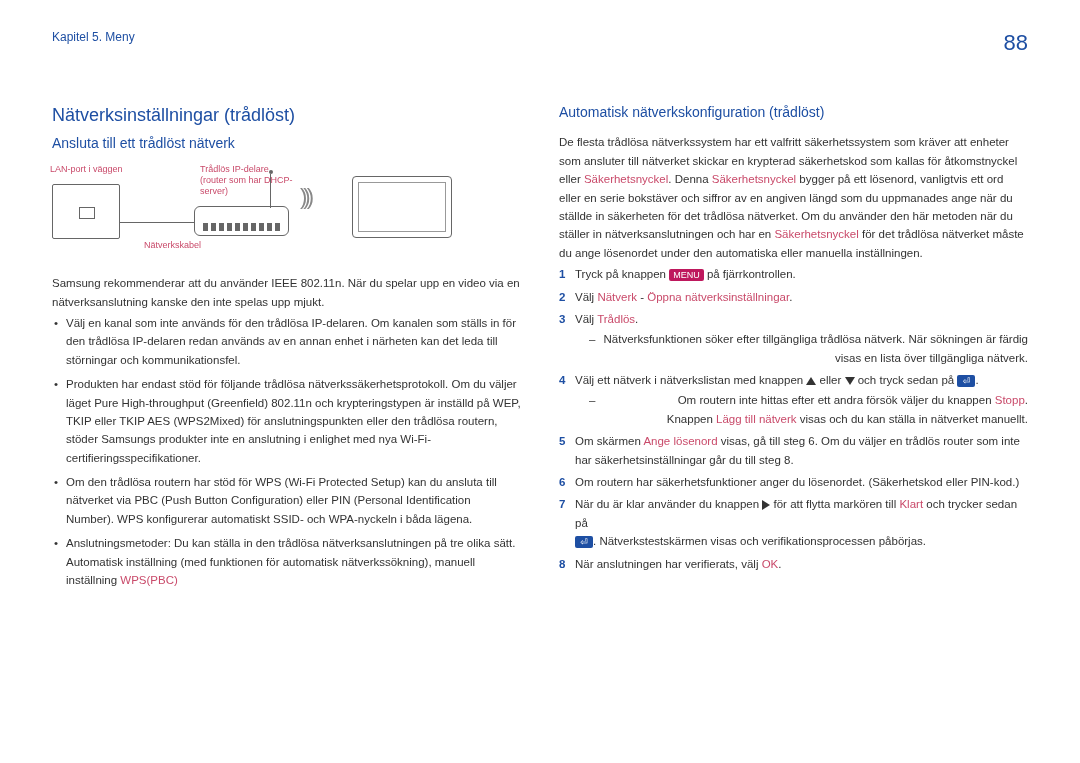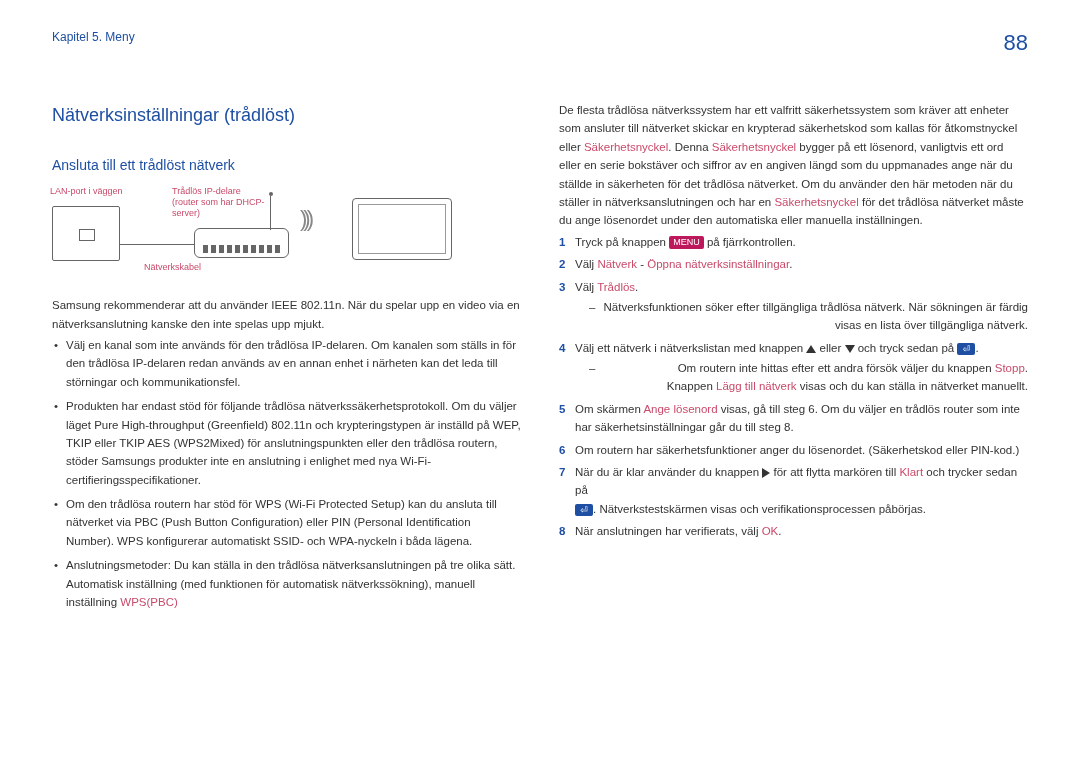--- a/index.html
+++ b/index.html
@@ -34,21 +34,21 @@
   .col {
     flex: 1;
     font-size: 11.5px;
     line-height: 1.6;
     color: #333;
   }
   .h1 {
     color: #1e4fa3;
     font-size: 18px;
     font-weight: 400;
-    margin-bottom: 24px;
+    margin-bottom: 2px;
   }
   .h2 {
     color: #1e4fa3;
     font-size: 14px;
     font-weight: 400;
     margin-bottom: 10px;
   }
   .h3 {
     color: #333;
     font-size: 12.5px;
@@ -231,21 +231,21 @@
 
   <div class="col">
     <div class="h1">Nätverksinställningar (trådlöst)</div>
     <div class="h2">Ansluta till ett trådlöst nätverk</div>
 
     <div class="diagram">
       <div class="diag-label" style="left:-2px;top:0;">LAN-port i väggen</div>
       <div class="wall-port"></div>
       <div class="cable-line"></div>
       <div class="diag-label" style="left:92px;top:76px;">Nätverkskabel</div>
-      <div class="diag-label" style="left:120px;top:0;width:110px;">
+      <div class="diag-label" style="left:148px;top:0;width:110px;">
         <span>Trådlös IP-delare</span><br>
         <span>(router som har DHCP-</span><br>
         <span>server)</span>
       </div>
       <div class="router"></div>
       <div class="antenna"></div>
       <div class="waves">)))</div>
       <div class="tv"></div>
     </div>
 
@@ -255,20 +255,21 @@
       <li>Välj en kanal som inte används för den trådlösa IP-delaren. Om kanalen som ställs in för den trådlösa IP-delaren redan används av en annan enhet i närheten kan det leda till störningar och kommunikationsfel.</li>
       <li>Produkten har endast stöd för följande trådlösa nätverkssäkerhetsprotokoll. Om du väljer läget Pure High-throughput (Greenfield) 802.11n och krypteringstypen är inställd på WEP, TKIP eller TKIP AES (WPS2Mixed) för anslutningspunkten eller den trådlösa routern, stöder Samsungs produkter inte en anslutning i enlighet med nya Wi-Fi-certifieringsspecifikationer.</li>
       <li>Om den trådlösa routern har stöd för WPS (Wi-Fi Protected Setup) kan du ansluta till nätverket via PBC (Push Button Configuration) eller PIN (Personal Identification Number). WPS konfigurerar automatiskt SSID- och WPA-nyckeln i båda lägena.</li>
       <li>
         <span>Anslutningsmetoder: Du kan ställa in den trådlösa nätverksanslutningen på tre olika sätt. Automatisk inställning (med funktionen för automatisk nätverkssökning), manuell inställning </span><span class="kw">WPS(PBC)</span>
       </li>
     </ul>
   </div>
 
   <div class="col">
+    <div class="h2">Automatisk nätverkskonfiguration (trådlöst)</div>
 
     <p>
       <span>De flesta trådlösa nätverkssystem har ett valfritt säkerhetssystem som kräver att enheter som ansluter till nätverket skickar en krypterad säkerhetskod som kallas för åtkomstnyckel eller </span><span class="kw">Säkerhetsnyckel</span><span>. Denna </span><span class="kw">Säkerhetsnyckel</span><span> bygger på ett lösenord, vanligtvis ett ord eller en serie bokstäver och siffror av en angiven längd som du uppmanades ange när du ställde in säkerheten för det trådlösa nätverket. Om du använder den här metoden när du ställer in nätverksanslutningen och har en </span><span class="kw">Säkerhetsnyckel</span><span> för det trådlösa nätverket måste du ange lösenordet under den automatiska eller manuella inställningen.</span>
     </p>
 
 
     <ol class="steps">
       <li>
         <span>Tryck på knappen </span><span class="menu-chip">MENU</span><span> på fjärrkontrollen.</span>
       </li>

